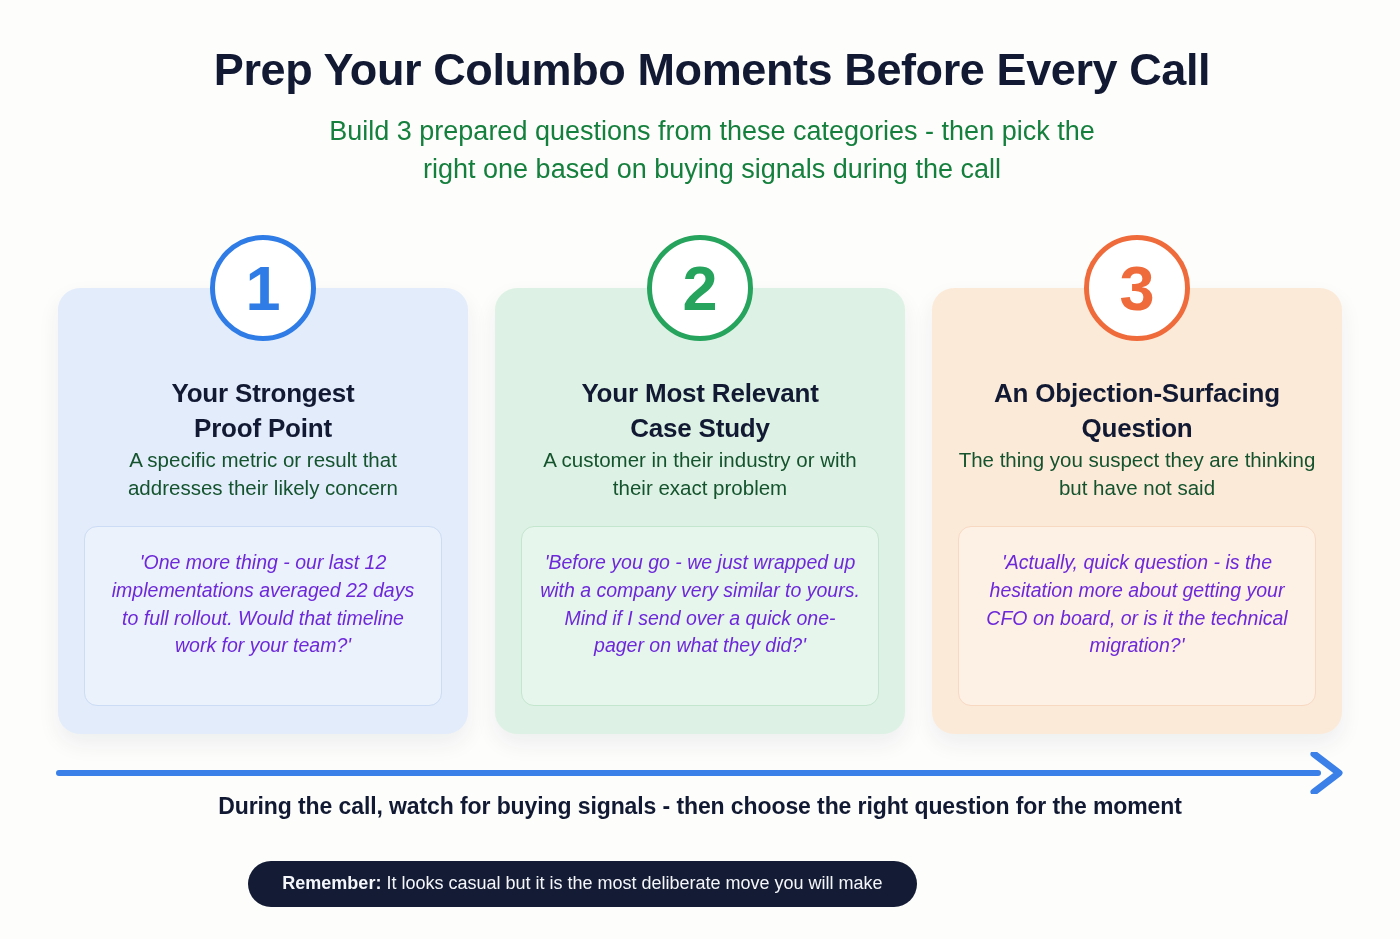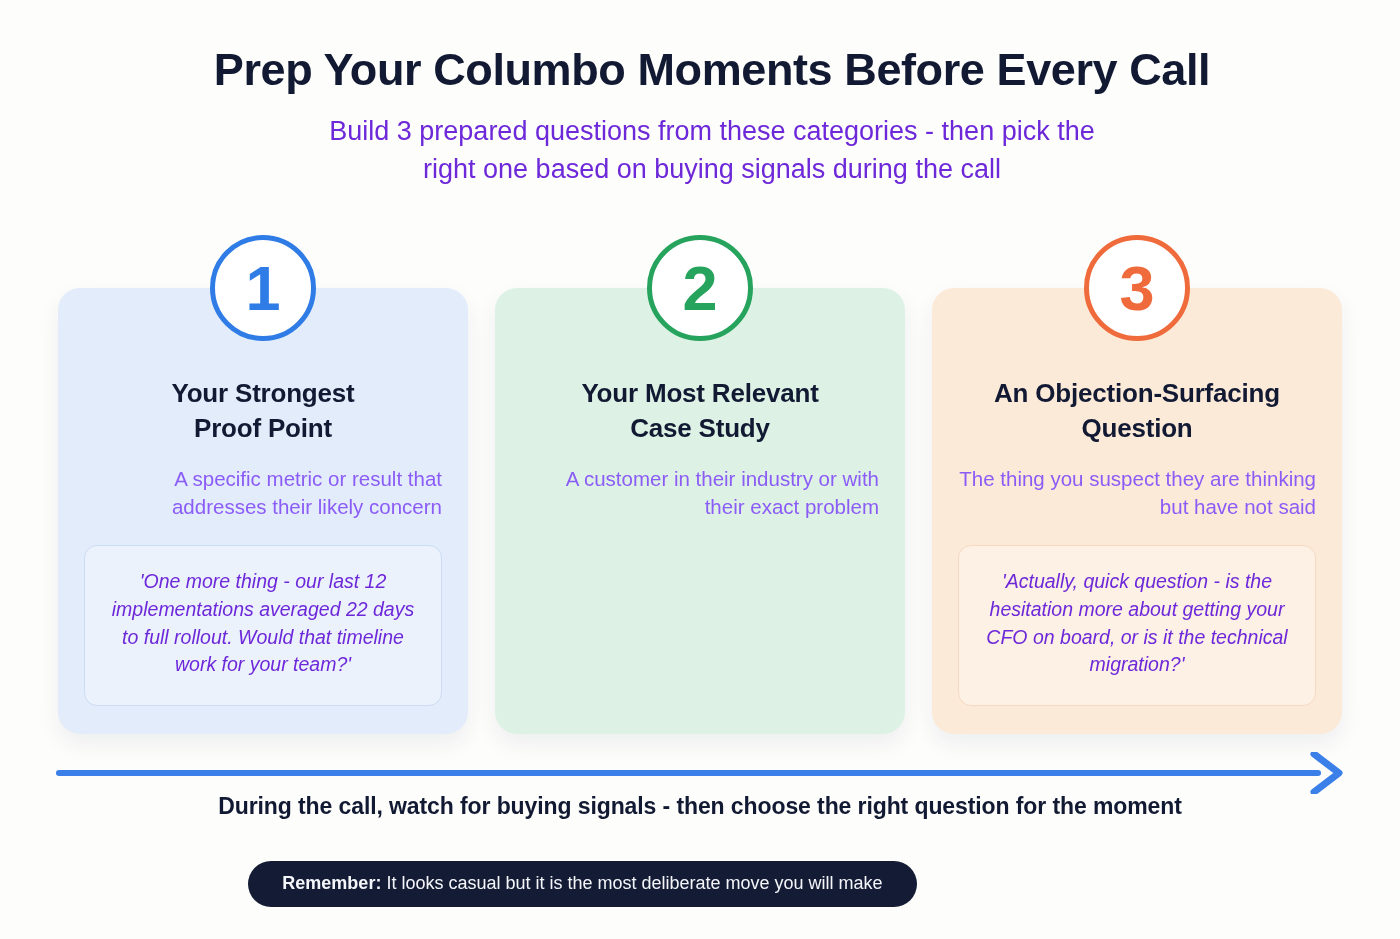--- a/index.html
+++ b/index.html
@@ -29,21 +29,21 @@
     font-weight: bold;
     color: #121a33;
     letter-spacing: -0.4px;
     line-height: 1.15;
   }
 
   .page-subtitle {
     margin-top: 16px;
     font-size: 27px;
     line-height: 1.42;
-    color: #6d28d9;
+    color: #15803d;
     font-weight: 400;
   }
   .page-subtitle .sub-line { display: block; }
 
   
   .cards {
     position: absolute;
     top: 288px;
     left: 58px;
     width: 1284px;
@@ -92,25 +92,24 @@
   .card-title {
     font-size: 26px;
     font-weight: bold;
     line-height: 1.34;
     text-align: center;
     color: #121a33;
     letter-spacing: -0.2px;
   }
 
   .card-desc {
-    margin-top: 19px;
     font-size: 20.5px;
     line-height: 1.38;
-    text-align: right;
-    color: #8b5cf6;
+    text-align: center;
+    color: #14532d;
     font-weight: 400;
   }
 
   .quote-box {
     margin-top: 24px;
     width: 100%;
     border-radius: 13px;
     padding: 22px 18px 26px;
     text-align: center;
     font-style: italic;
@@ -190,20 +189,21 @@
     <div class="quote-box quote-box--blue">'One more thing - our last 12 implementations averaged 22 days to full rollout. Would that timeline work for your team?'</div>
   </div>
 
   <div class="card card--green">
     <div class="badge badge--green">2</div>
     <div class="card-title">
       <span>Your Most Relevant</span><br>
       <span>Case Study</span>
     </div>
     <div class="card-desc">A customer in their industry or with their exact problem</div>
+    <div class="quote-box quote-box--green">'Before you go - we just wrapped up with a company very similar to yours. Mind if I send over a quick one-pager on what they did?'</div>
   </div>
 
   <div class="card card--orange">
     <div class="badge badge--orange">3</div>
     <div class="card-title">
       <span>An Objection-Surfacing</span><br>
       <span>Question</span>
     </div>
     <div class="card-desc">The thing you suspect they are thinking but have not said</div>
     <div class="quote-box quote-box--orange">'Actually, quick question - is the hesitation more about getting your CFO on board, or is it the technical migration?'</div>

